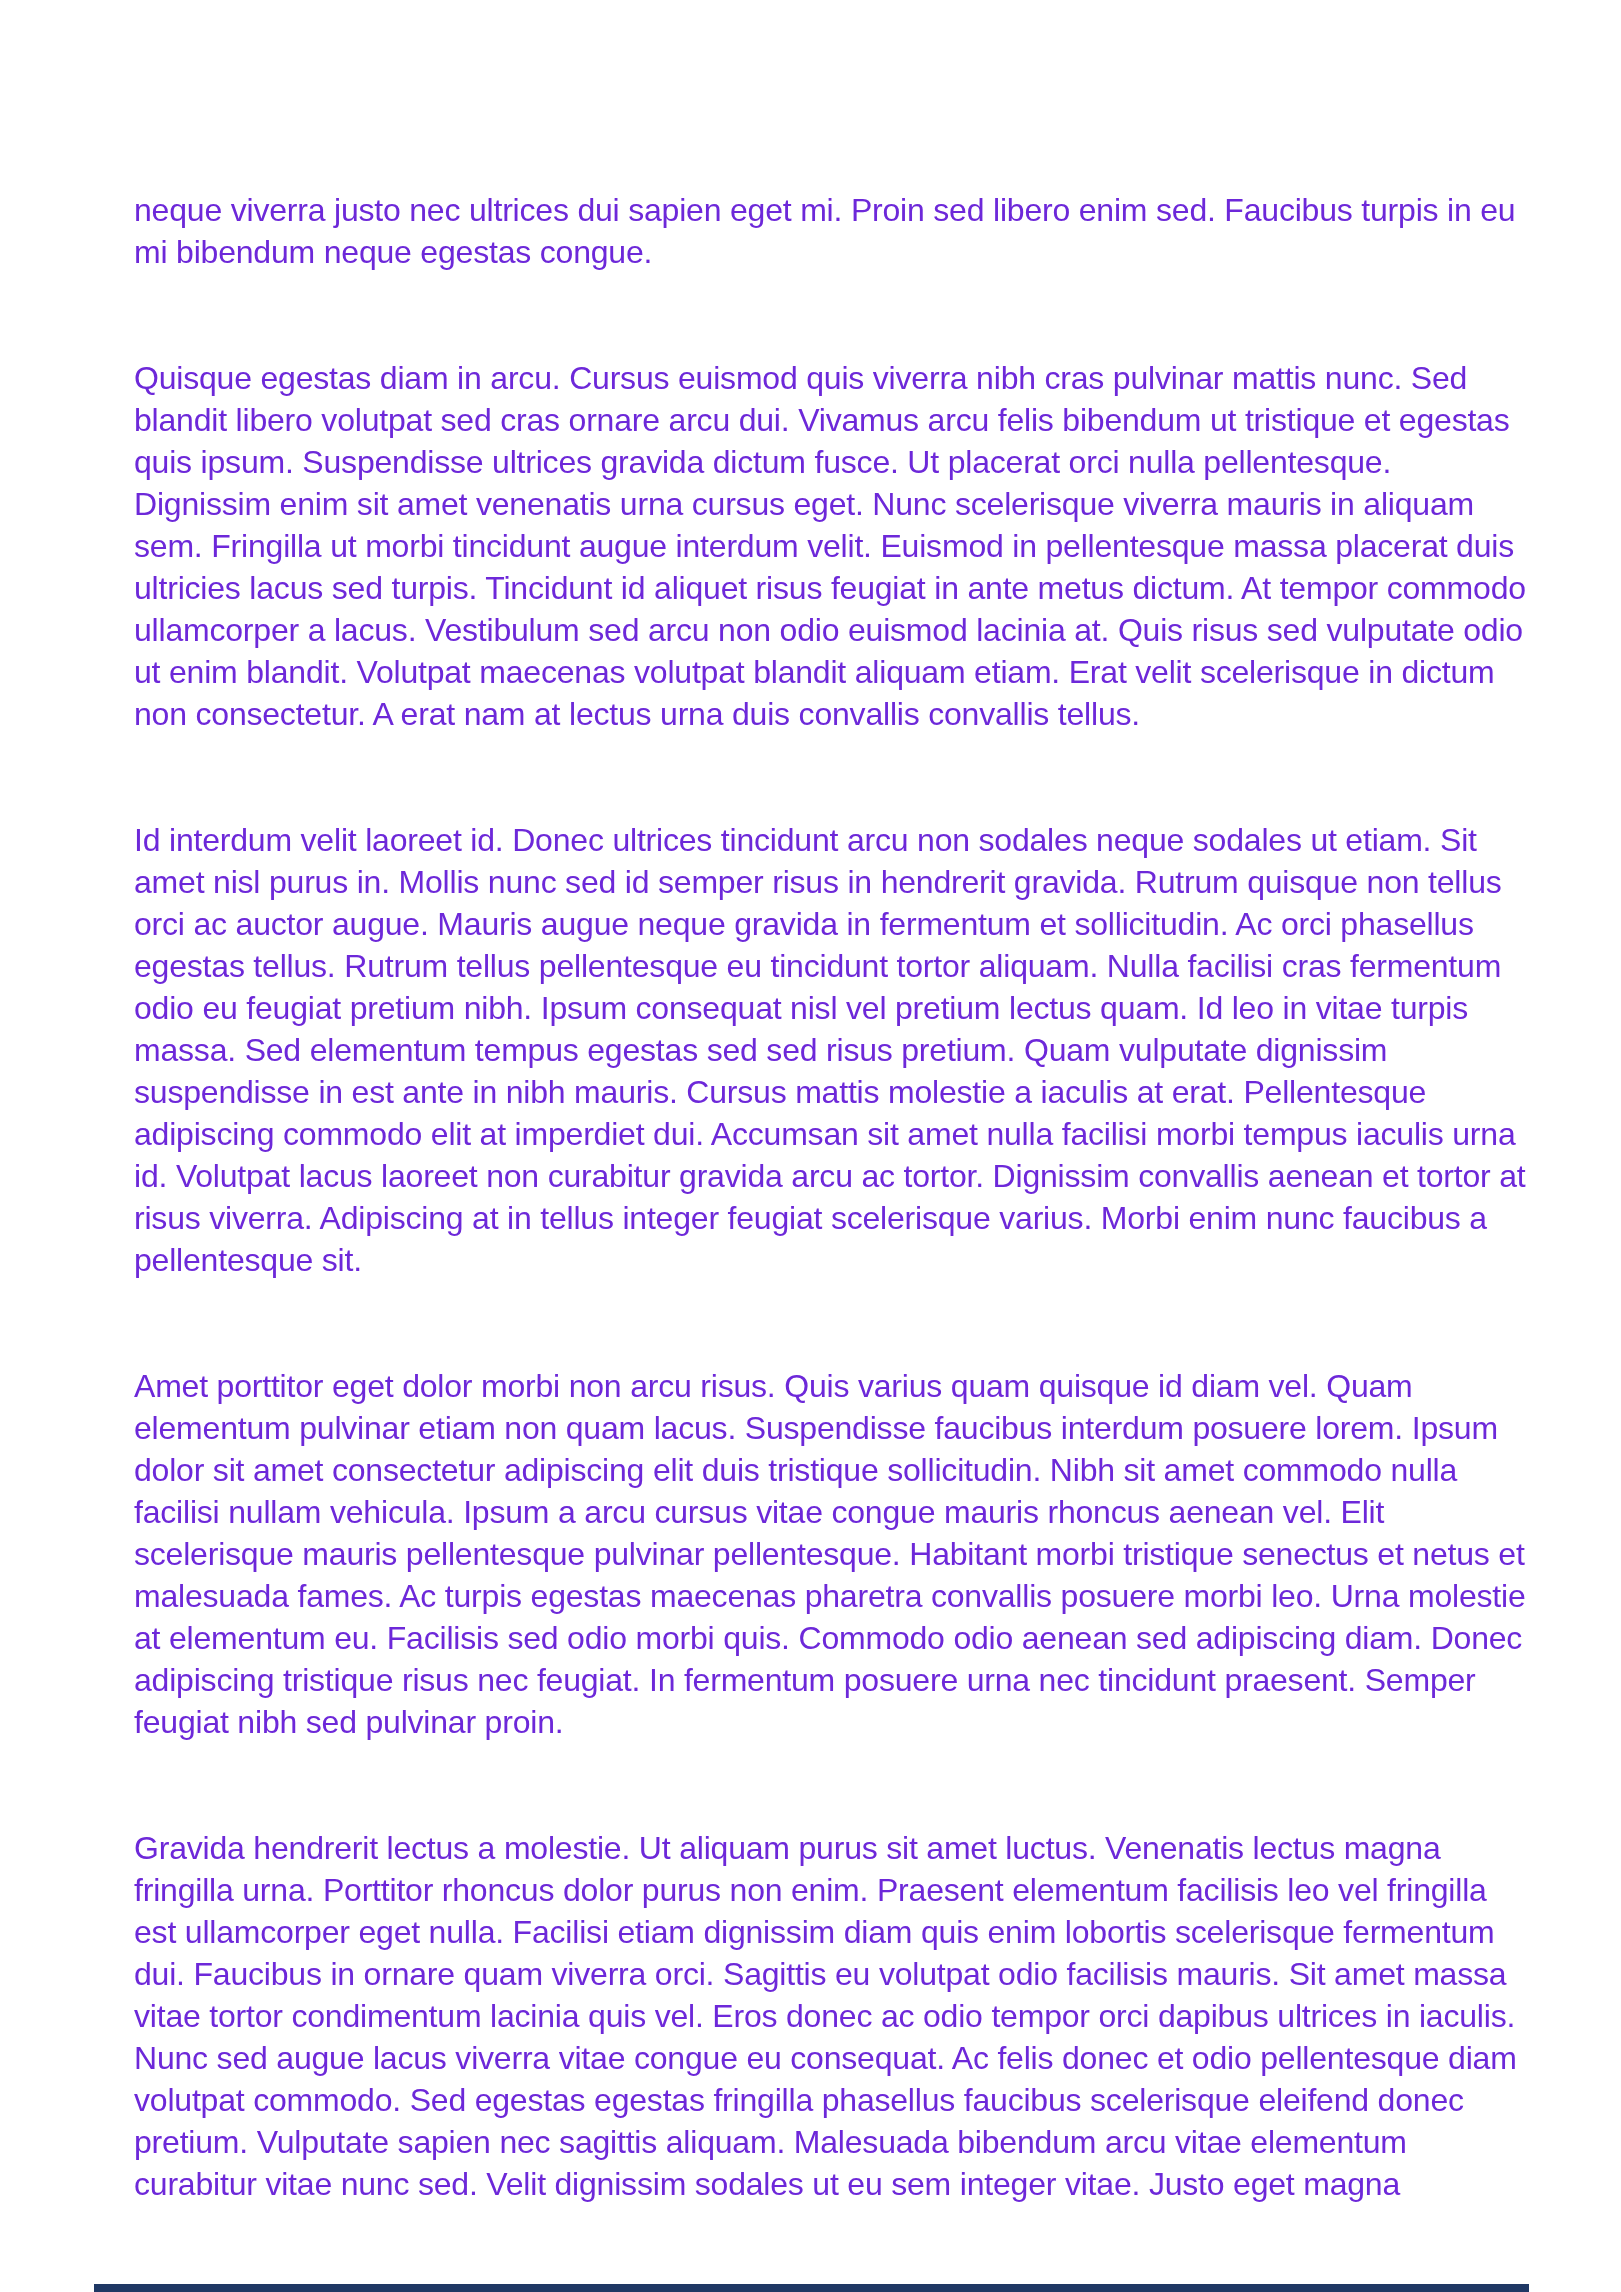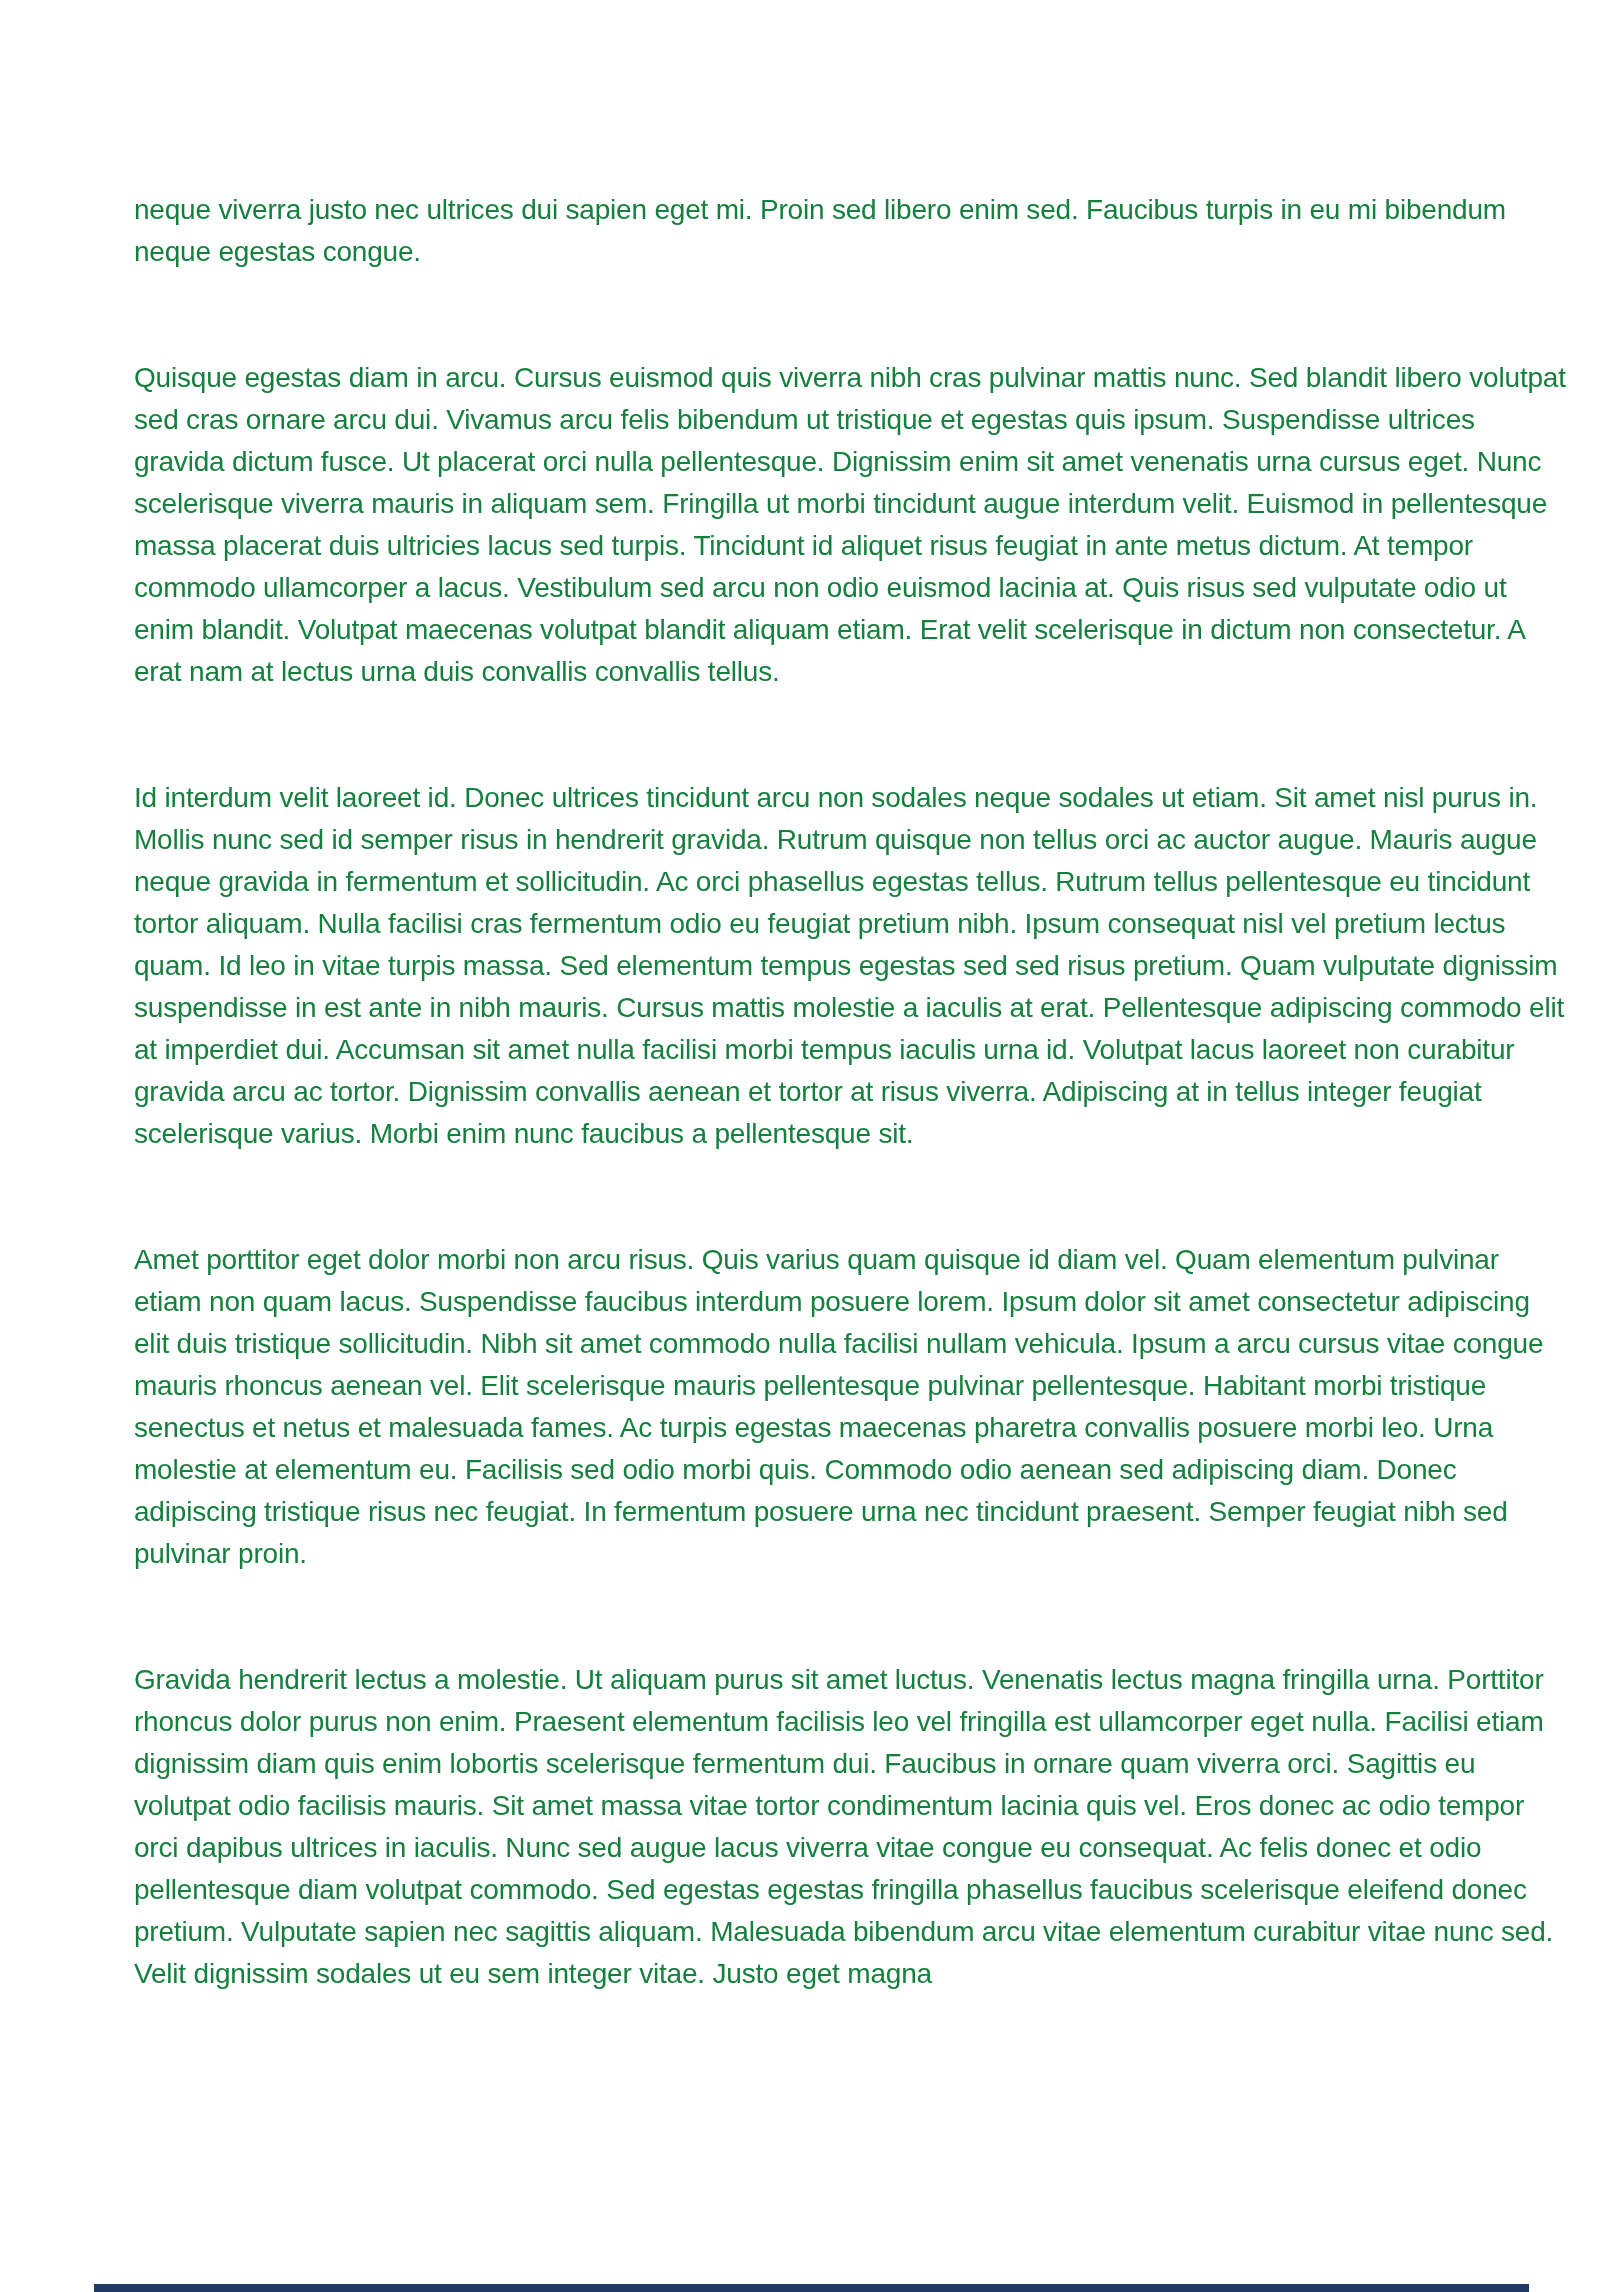--- a/index.html
+++ b/index.html
@@ -13,24 +13,24 @@
     height: 2293px;
     background: #ffffff;
     overflow: hidden;
     font-family: "Liberation Sans", "DejaVu Sans", sans-serif;
   }
   .text-body {
     position: absolute;
     top: 0;
     left: 0;
     right: 0;
-    padding: 189px 51px 0 134px;
+    padding: 189px 93px 0 134px;
     box-sizing: border-box;
-    color: #15803d;
-    font-size: 28px;
+    color: #6d28d9;
+    font-size: 32px;
     line-height: 42px;
     letter-spacing: -0.2px;
     text-align: left;
   }
   .text-body p {
     margin: 0 0 84px 0;
   }
   .bottom-bar {
     position: absolute;
     left: 94px;

